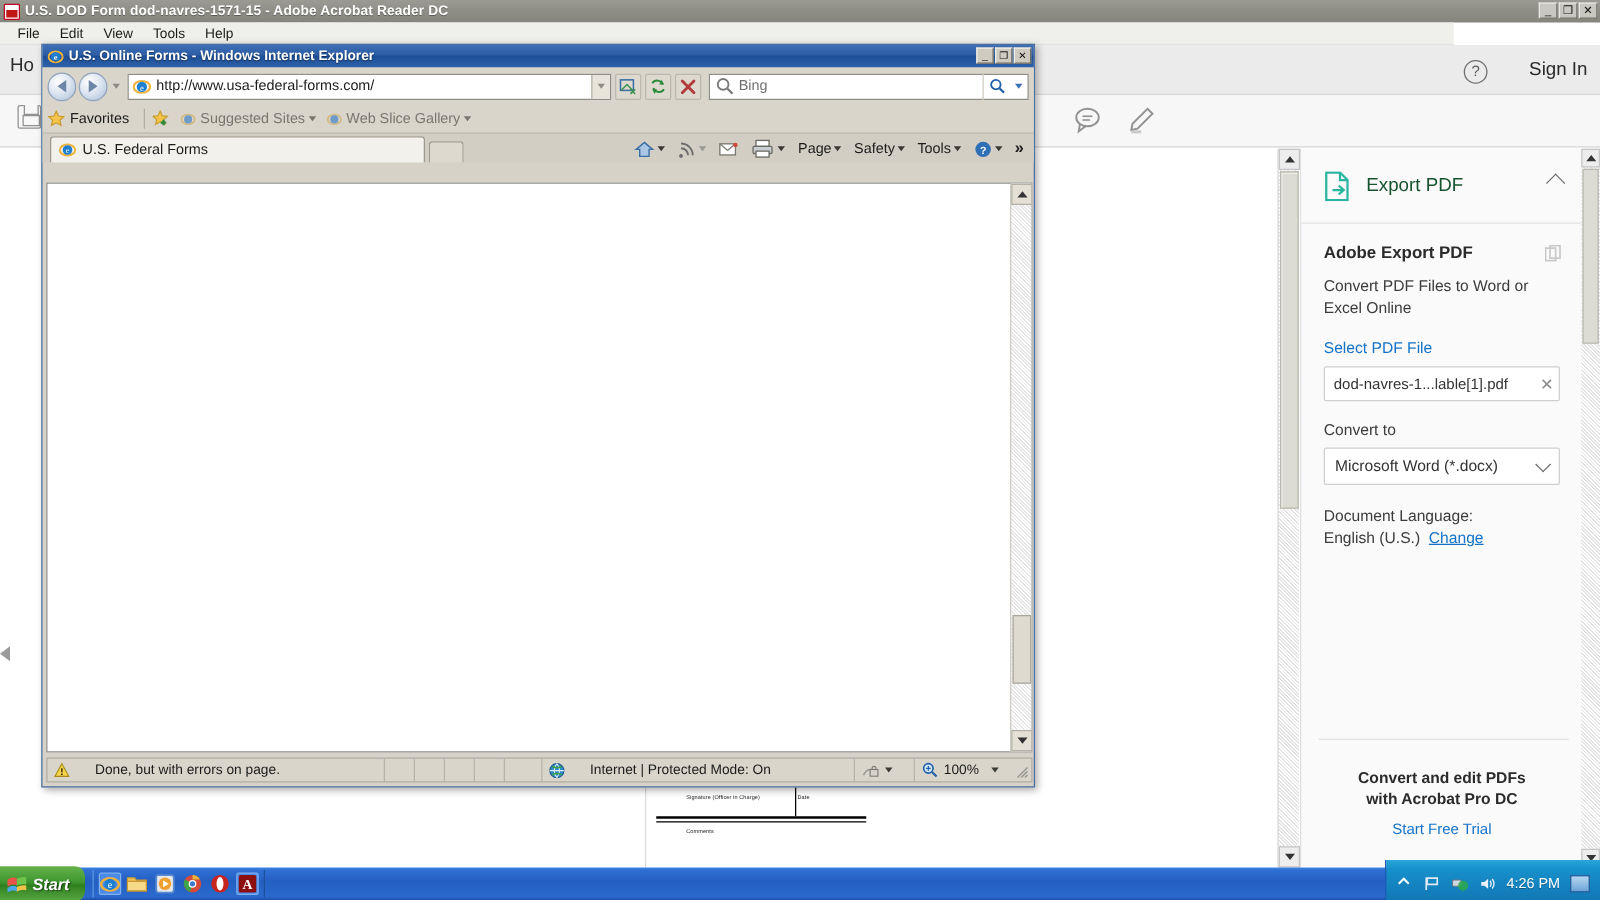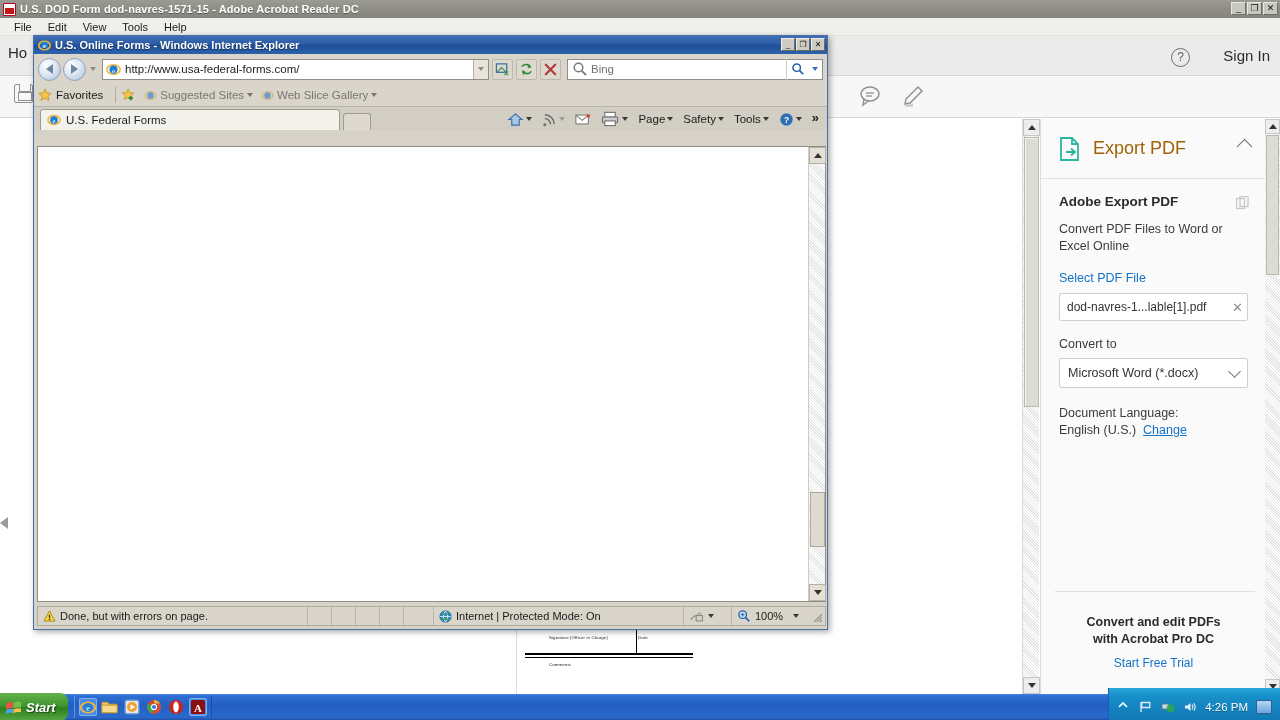--- a/index.html
+++ b/index.html
@@ -33,21 +33,21 @@
   .ac-title-text { white-space:nowrap; }
   .ac-wctrls { position:absolute; right:2px; top:2px; display:flex; gap:1px; }
   .ac-wbtn {
     width:15px; height:13px; background:#c8c8c0;
     border:1px solid #6f6f68; border-top-color:#e8e8e2; border-left-color:#e8e8e2;
     font-size:9px; line-height:11px; text-align:center; color:#111; text-shadow:none;
     font-weight:normal;
   }
 
   .ac-menubar {
-    position:absolute; left:0; top:18px; width:1280px; height:18px;
+    position:absolute; left:0; top:18px; width:1163px; height:18px;
     background:#efefeb; display:flex; align-items:center; padding-left:6px; gap:0;
     border-bottom:1px solid #e2e2de;
   }
   .ac-menu { padding:1px 8px; font-size:11px; color:#1a1a1a; }
 
   .ac-tabrow {
     position:absolute; left:0; top:36px; width:1280px; height:40px;
     background:#ebebeb; border-bottom:1px solid #d6d6d6;
   }
   .ac-tab-home {
@@ -124,21 +124,21 @@
   
   #rpanel {
     position:absolute; left:1040px; top:119px; width:240px; height:575px;
     background:#fafafa; border-left:1px solid #dedede;
   }
   .rp-header {
     position:absolute; left:0; top:0; width:225px; height:60px;
     border-bottom:1px solid #e2e2e2; display:flex; align-items:center; padding-left:18px; gap:12px;
     background:#fafafa;
   }
-  .rp-header .ttl { font-size:18px; color:#a16207; }
+  .rp-header .ttl { font-size:15px; color:#14532d; }
   .chev { position:absolute; right:16px; top:22px; width:11px; height:11px;
           border-left:1.6px solid #6d6d6d; border-top:1.6px solid #6d6d6d; transform:rotate(45deg); }
   .rp-body { position:absolute; left:0; top:61px; width:225px; bottom:0; padding:14px 18px 0 18px; }
   .rp-h2 { font-size:13.5px; font-weight:bold; color:#2b2b2b; margin:0 0 12px 0; }
   .copy-ic { position:absolute; right:16px; top:16px; width:14px; height:14px; opacity:.45; }
   .rp-p { font-size:12.5px; color:#3c3c3c; line-height:17px; margin:0 0 16px 0; }
   .rp-link { font-size:12.5px; color:#1473c8; margin-bottom:8px; }
   .rp-field {
     height:28px; border:1px solid #cfcfcf; background:#fff; border-radius:2px;
     display:flex; align-items:center; padding:0 4px 0 7px; font-size:12px; color:#333;
@@ -259,21 +259,21 @@
     border-left:1px solid #d0ccc2;
   }
   #ie-vscroll .sb-btn{ width:17px;height:17px;background:#e4e0d6;border:1px solid #b5b1a7;}
   #ie-thumb { position:absolute; left:1px; top:345px; width:15px; height:55px; background:#dedad0;border:1px solid #aba79d; }
 
   .ie-status {
     position:absolute; left:3px; bottom:3px; width:789px; height:20px;
     background:#d9d5cb; border:1px solid #b0aca2; display:flex; align-items:center;
     font-size:11px; color:#1b1b1b;
   }
-  .st-cell { height:18px; border-right:1px solid #b8b4aa; display:flex; align-items:center; padding:0 5px; gap:4px; }
+  .st-cell { height:18px; border-right:1px solid #b8b4aa; display:flex; align-items:center; padding:0 5px; gap:20px; }
   .st-warn { width:13px;height:12px;flex:none; }
   .st-zone-ic { width:13px;height:13px;flex:none; }
   .st-grip { width:14px;height:14px;margin-left:auto;margin-right:2px; }
 
   
   #taskbar {
     position:absolute; left:0; bottom:0; width:1280px; height:26px;
     background: linear-gradient(to bottom,#3f84e3 0%,#2f6fd4 8%,#245fc2 42%,#2a69cc 90%,#1d4fa8 100%);
     display:flex; align-items:center;
   }

